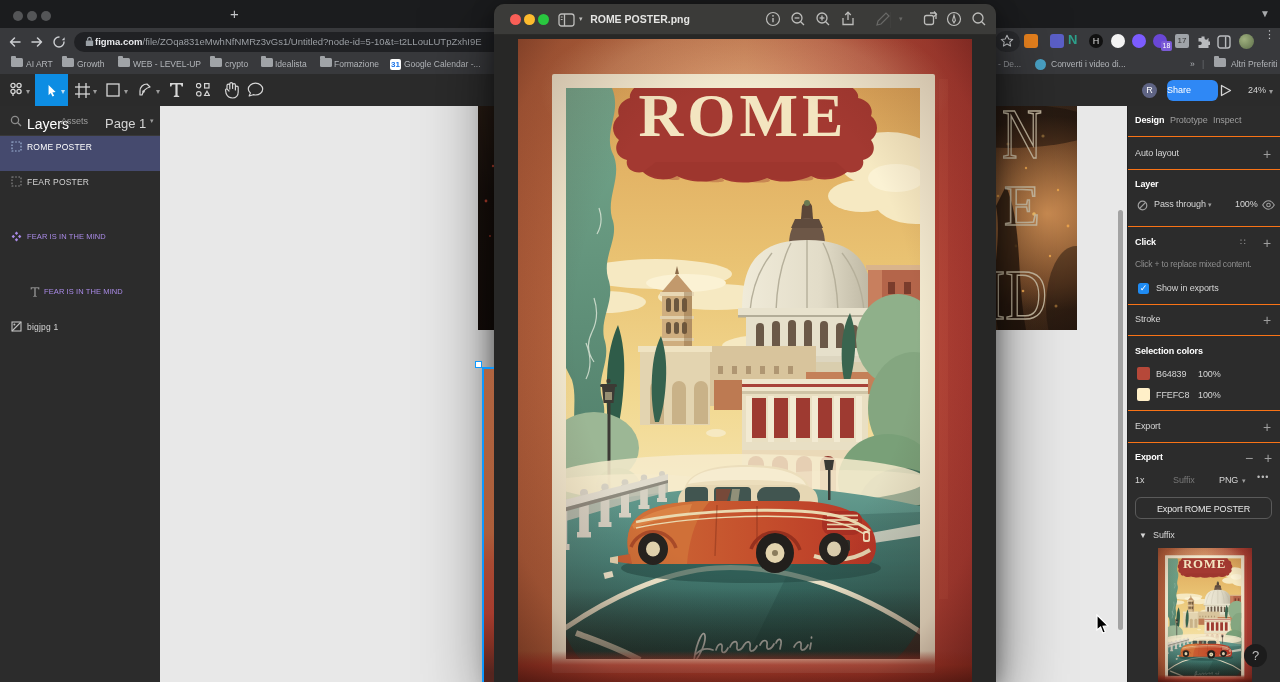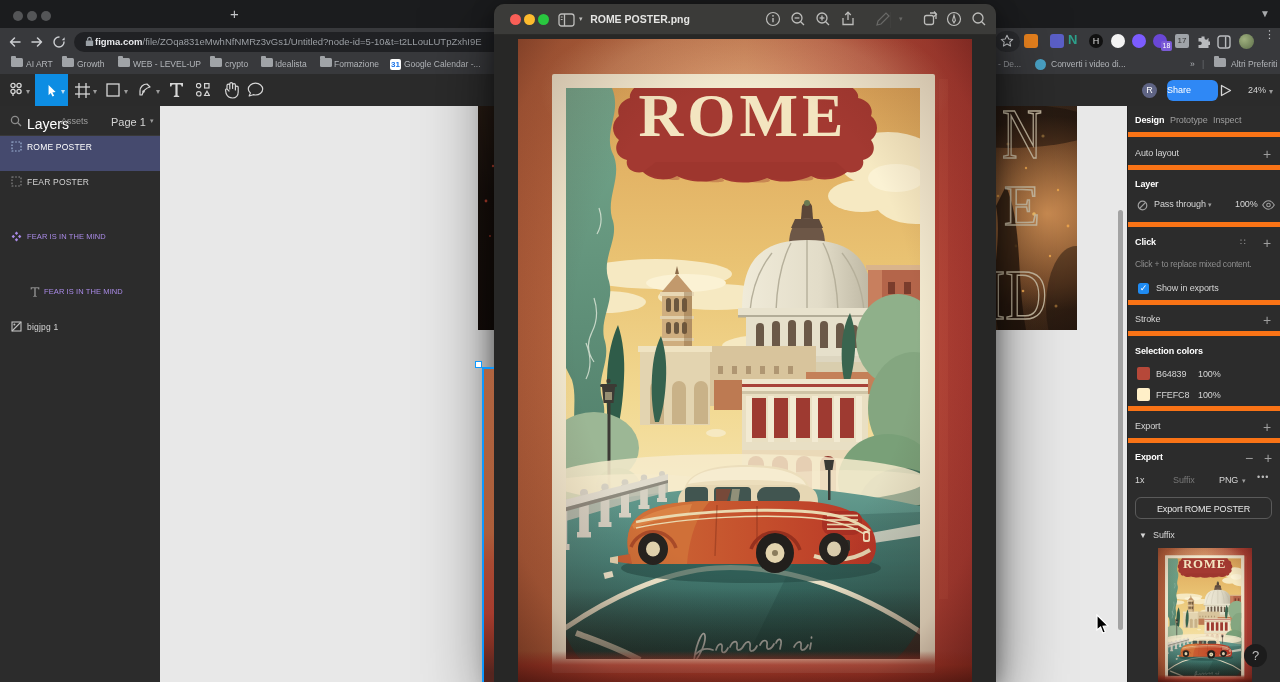--- a/index.html
+++ b/index.html
@@ -32,21 +32,21 @@
   .chev { position:absolute; font-size:8px; color:#9b9b9b; top:13px;}
   
   #sidebar { position:absolute; left:0; top:106px; width:160px; height:576px; background:#2c2c2c; }
   #sidebar .hdr { position:relative; height:30px; border-bottom:1px solid #383838;}
   .lrow { position:relative; height:35px; font-size:8.5px; color:#d4d4d4; }
   .lrow .nm { position:absolute; left:27px; top:6px; letter-spacing:.2px;}
   .sel { background:#454a6e; color:#fff; }
   .purp { color:#a98ae6;margin-top:20px; }
   #rpanel { position:absolute; left:1127px; top:106px; width:153px; height:576px; background:#2c2c2c;
             border-left:1px solid #222; font-size:9px; letter-spacing:-.1px; color:#d6d6d6;}
-  .sect { position:absolute; left:0; width:153px; border-bottom:5px solid #f97316; }
+  .sect { position:absolute; left:0; width:153px; border-bottom:1px solid #f97316; }
   .plus { position:absolute; color:#9e9e9e; font-size:14px; font-weight:400;}
   .gray { color:#8f8f8f; }
   
   #canvas { position:absolute; left:160px; top:106px; width:967px; height:576px; background:#e8e8e8; }
   #fearposter { position:absolute; left:318px; top:0; width:599px; height:224px; overflow:hidden;
      background:
       radial-gradient(ellipse 150px 130px at 95% 48%, rgba(210,145,85,.95), rgba(160,100,55,.5) 55%, transparent 75%),
       radial-gradient(ellipse 300px 210px at 86% 62%, rgba(150,95,52,.6), transparent 72%),
       radial-gradient(ellipse 420px 280px at 72% 30%, rgba(95,64,40,.5), transparent 78%),
       linear-gradient(rgba(62,44,30,.45), rgba(40,28,20,.2) 40%, rgba(20,12,8,.4)),
@@ -206,21 +206,21 @@
 </div>
 
 <div id="sidebar">
   <div class="hdr">
     <svg class="abs" style="left:10px;top:9px" width="12" height="12" viewBox="0 0 12 12">
           <circle cx="5" cy="5" r="3.6" fill="none" stroke="#8c8c8c" stroke-width="1.3"></circle>
           <line x1="7.8" y1="7.8" x2="11" y2="11" stroke="#8c8c8c" stroke-width="1.3"></line>
         </svg>
     <span class="abs" style="left:27px;top:10px;font-size:14px;font-weight:400;color:#fff">Layers</span>
     <span class="abs" style="left:61px;top:10px;font-size:9px;color:#9e9e9e">Assets</span>
-    <span class="abs" style="left:111px;top:10px;font-size:11px;color:#d5d5d5">Page 1</span>
+    <span class="abs" style="left:105px;top:10px;font-size:13px;color:#d5d5d5">Page 1</span>
     <span class="abs" style="left:150px;top:11px;font-size:7px;color:#9e9e9e">▾</span>
   </div>
   <div class="lrow sel">
     <svg class="abs" style="left:11px;top:5px" width="11" height="11" viewBox="0 0 11 11">
           <g stroke="#9fb4d8" stroke-width="1.2" stroke-dasharray="1.6 1.6">
             <rect x="1" y="1" width="9" height="9" fill="none"></rect>
           </g>
         </svg>
     <span class="nm" style="font-weight:400">ROME POSTER</span>
   </div>

